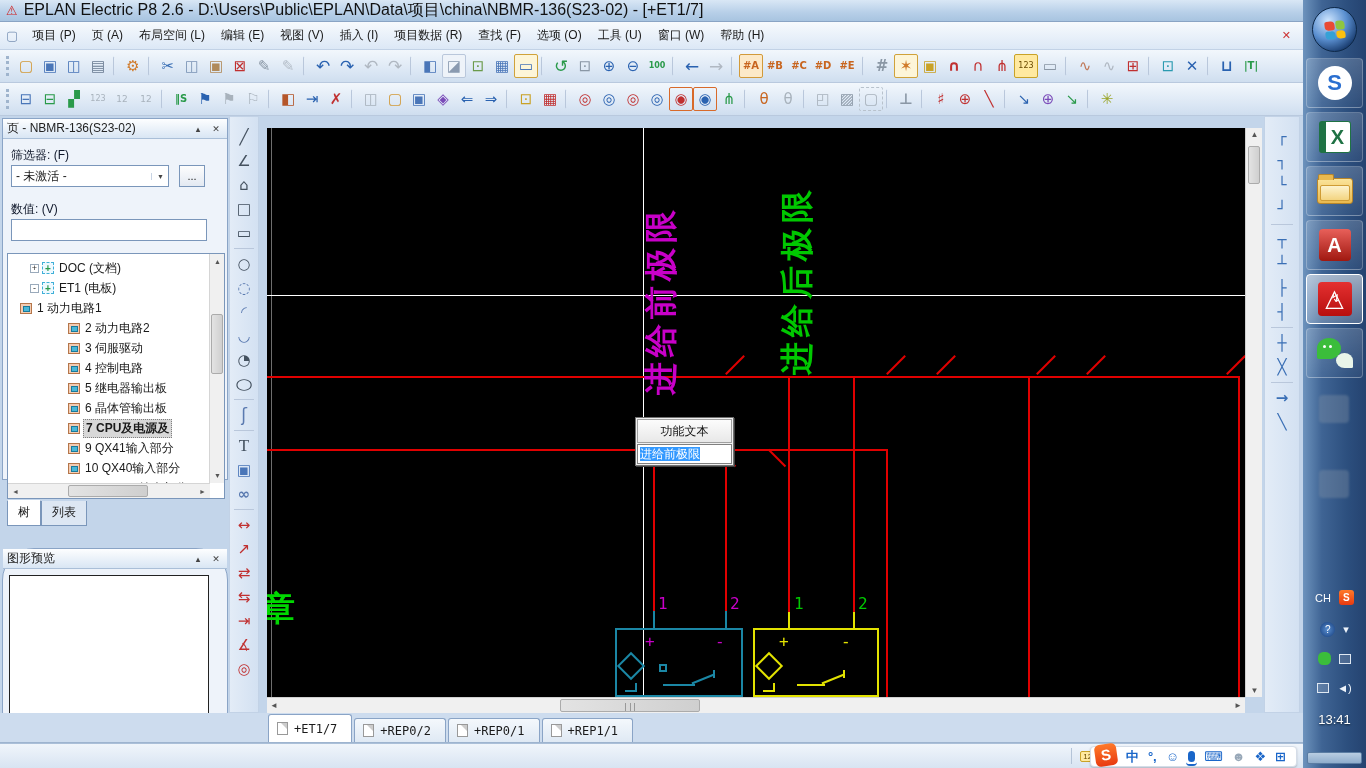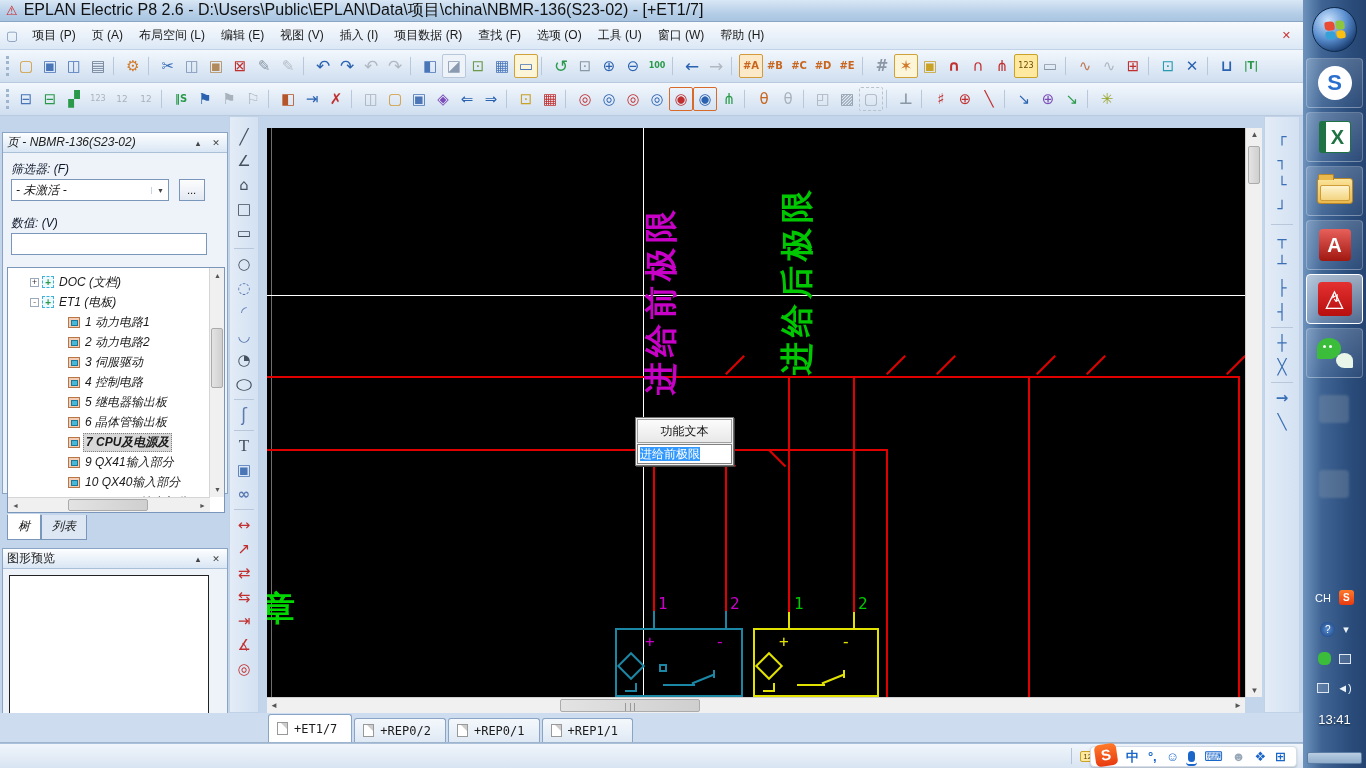--- a/index.html
+++ b/index.html
@@ -26,21 +26,21 @@
   .grip { width:4px; height:20px; border-left:3px dotted #9fb4cd; margin:0 4px 0 2px; }
   .tbi { display:inline-flex; align-items:center; justify-content:center; width:24px; height:24px;
     font-size:15px; line-height:1; border:1px solid transparent; border-radius:2px; cursor:default; font-family:"DejaVu Sans",sans-serif; }
 
   
   .panel { position:absolute; background:#eef3fa; border:1px solid #8aa4c6; }
   .phead { height:20px; background:linear-gradient(#fdfeff,#d9e6f4); border-bottom:1px solid #aabfd8;
     display:flex; align-items:center; padding:0 4px; font-size:12px; color:#222; }
   .phead .pbtns { margin-left:auto; display:flex; gap:4px; }
   .pbtn { font-size:9px; color:#444; width:14px; height:13px; display:inline-flex; align-items:center; justify-content:center; }
-  #pages-panel { left:2px; top:132px; width:226px; height:362px;font-style:italic; }
+  #pages-panel { left:2px; top:118px; width:226px; height:362px; }
   .plabel { position:absolute; left:8px; font-size:12px; color:#0f172a; }
   .combo { position:absolute; left:8px; top:46px; width:158px; height:22px; background:#fff;
     border:1px solid #7a96ba; display:flex; align-items:center; padding:0 4px; }
   .combo .arr { margin-left:auto; font-size:7px; color:#444; border-left:1px solid #c8d4e4; padding-left:5px; }
   .browse { position:absolute; left:176px; top:46px; width:26px; height:22px; background:linear-gradient(#fdfdfd,#e3e9f2);
     border:1px solid #7a96ba; text-align:center; line-height:20px; font-size:11px; }
   .tinput { position:absolute; left:8px; top:100px; width:196px; height:22px; background:#fff; border:1px solid #7a96ba; }
   #treebox { position:absolute; left:4px; top:134px; width:218px; height:246px; background:#fff; border:1px solid #7a96ba; overflow:hidden; }
   #treerows { position:absolute; left:0; top:4px; width:196px; }
   .trow { display:flex; align-items:center; gap:3px; height:20px; white-space:nowrap; overflow:hidden; }
@@ -50,21 +50,21 @@
   .pgicon { flex:none; position:relative; width:12px; height:11px; background:#f4cdb4; border:1px solid #b5764a; }
   .pgicon::after { content:""; position:absolute; left:2px; top:2px; width:5px; height:4px; background:#49b8d8; border:1px solid #1a7a9a; }
   .tlabel { font-size:12px; padding:0 2px; }
   .tsb-v { position:absolute; right:0; top:0; width:15px; height:229px; background:#f0f0f0; border-left:1px solid #d5d5d5; }
   .tsb-h { position:absolute; left:0; bottom:0; width:202px; height:15px; background:#f0f0f0; border-top:1px solid #d5d5d5; }
   .sb-arr { position:absolute; width:15px; height:15px; font-size:7px; color:#555; text-align:center; line-height:15px; }
   .thumb { position:absolute; background:linear-gradient(90deg,#e3e3e3,#cfcfcf); border:1px solid #ababab; border-radius:2px; }
   .ltabs { position:absolute; left:4px; top:382px; display:flex; }
   .lt { padding:3px 10px 4px; border:1px solid #7a96ba; border-top:none; background:#dde7f3; font-size:12px; }
   .lt.active { background:#fff; border-top:1px solid #fff; margin-top:-1px; font-weight:normal; }
-  #preview-panel { left:2px; top:548px; width:226px; height:196px; }
+  #preview-panel { left:2px; top:548px; width:226px; height:196px;border-radius:32px; }
   #preview-box { position:absolute; left:6px; top:26px; width:200px; height:162px; background:#fff; border:1px solid #222; }
 
   
   .vtoolbar { position:absolute; top:116px; background:linear-gradient(90deg,#e3ecf7,#d3e1f2); border:1px solid #c2d2e6;
     display:flex; flex-direction:column; align-items:center; padding-top:8px; }
   #draw-toolbar { left:229px; width:30px; height:597px; }
   #conn-toolbar { left:1264px; width:36px; height:597px; }
   .vti { width:26px; height:24px; display:flex; align-items:center; justify-content:center; font-size:15px; font-family:"DejaVu Sans",sans-serif; }
 
   
@@ -422,21 +422,21 @@
           <span class="nodeicon"></span>
           <span class="tlabel" style="">DOC (文档)</span>
         </div>
 
         <div class="trow" style="padding-left:22px">
           <span class="texp" style="">-</span>
           <span class="nodeicon"></span>
           <span class="tlabel" style="">ET1 (电板)</span>
         </div>
 
-        <div class="trow" style="padding-left:48px">
+        <div class="trow" style="">
           <span class="texp" style="visibility:hidden"></span>
           <span class="pgicon"></span>
           <span class="tlabel" style="">1 动力电路1</span>
         </div>
 
         <div class="trow" style="padding-left:48px">
           <span class="texp" style="visibility:hidden"></span>
           <span class="pgicon"></span>
           <span class="tlabel" style="">2 动力电路2</span>
         </div>

